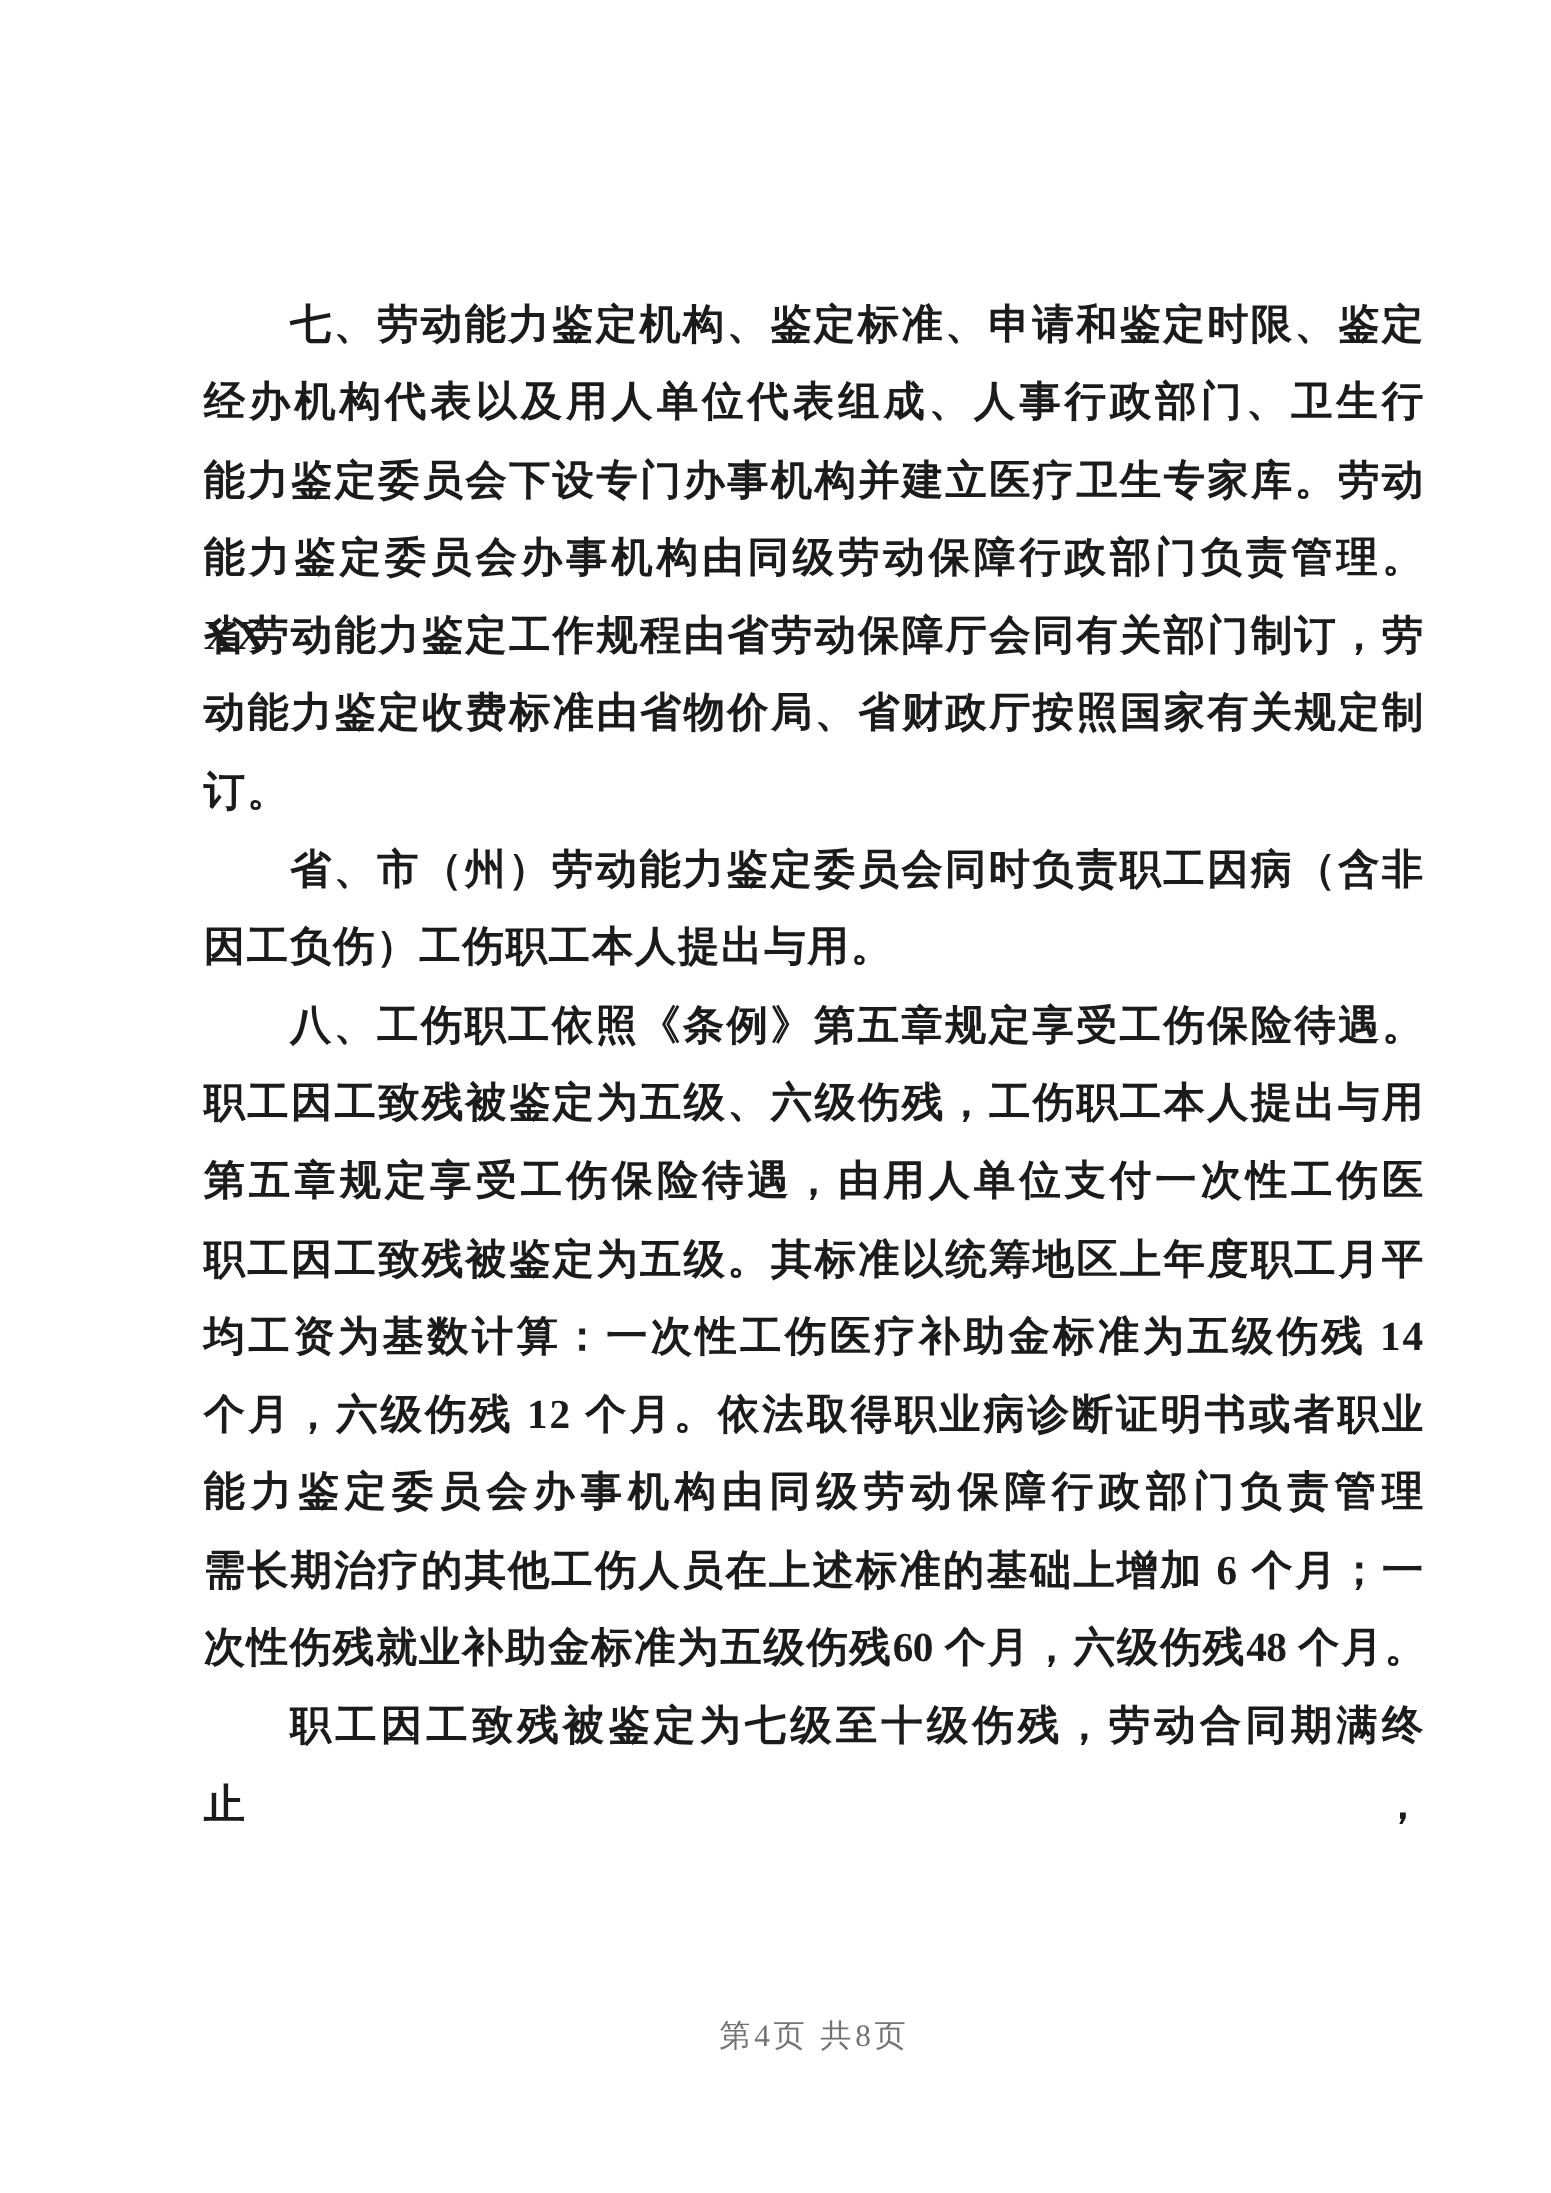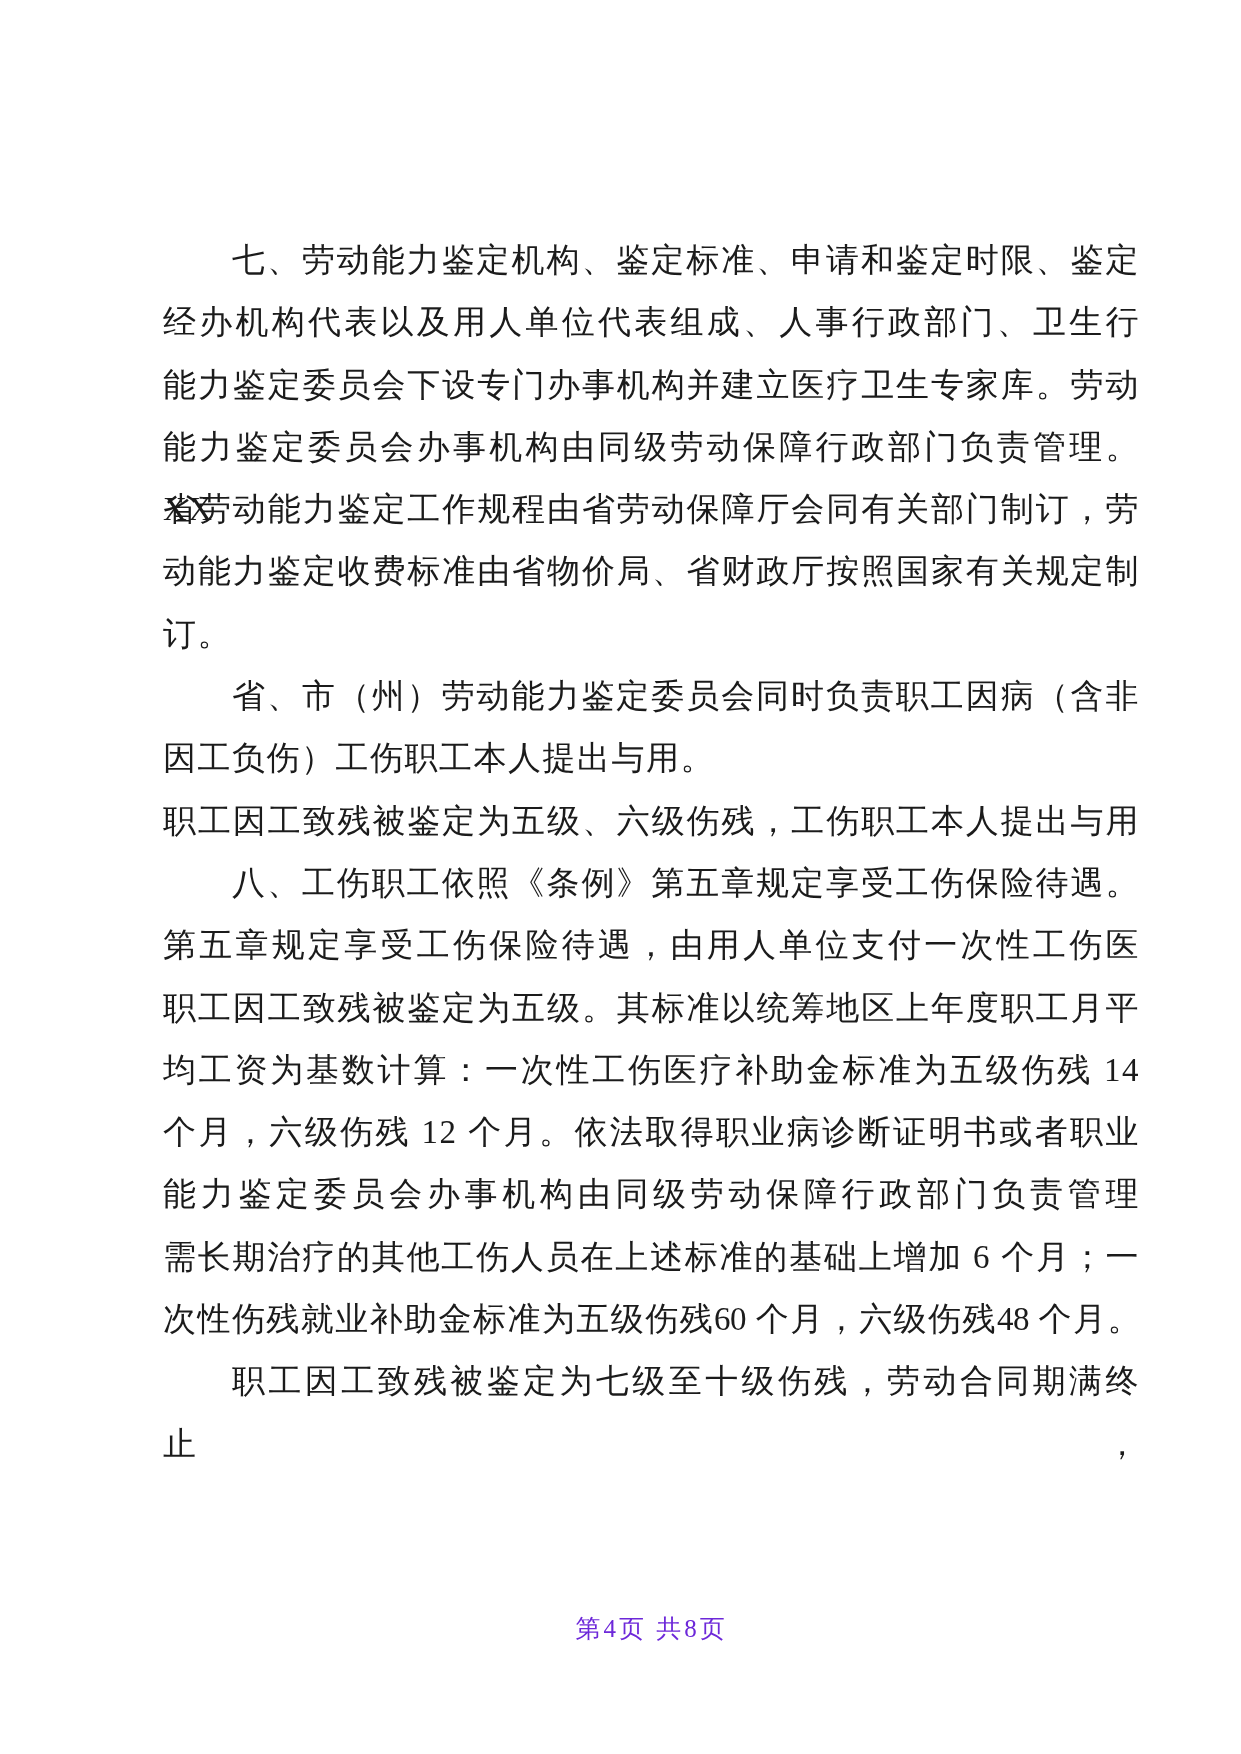--- a/index.html
+++ b/index.html
@@ -21,58 +21,58 @@
     top: 229px;
     width: 977px;
   }
   .line {
     font-size: 33px;
     line-height: 62.3px;
     height: 62.3px;
     letter-spacing: 1.5px;
     text-align: justify;
     text-align-last: justify;
-    font-weight: 400;
+    font-weight: 700;
   }
   .line.indent {
     text-indent: 69px;
   }
   .line.no-stretch {
     text-align-last: left;
   }
   .line.tight {
     letter-spacing: -0.5px;
   }
   .page-footer {
     position: absolute;
     left: 163px;
     top: 1612px;
     width: 977px;
     text-align: center;
     font-size: 25px;
     letter-spacing: 3px;
-    color: #6d28d9;
+    color: #737373;
   }
 </style>
 </head>
 <body>
 
 <main>
   <div class="doc-body">
       <div class="line indent">七、劳动能力鉴定机构、鉴定标准、申请和鉴定时限、鉴定</div>
       <div class="line">经办机构代表以及用人单位代表组成、人事行政部门、卫生行</div>
       <div class="line">能力鉴定委员会下设专门办事机构并建立医疗卫生专家库。劳动</div>
       <div class="line">能力鉴定委员会办事机构由同级劳动保障行政部门负责管理。XX</div>
       <div class="line">省劳动能力鉴定工作规程由省劳动保障厅会同有关部门制订，劳</div>
       <div class="line">动能力鉴定收费标准由省物价局、省财政厅按照国家有关规定制</div>
       <div class="line no-stretch">订。</div>
       <div class="line indent">省、市（州）劳动能力鉴定委员会同时负责职工因病（含非</div>
       <div class="line no-stretch">因工负伤）工伤职工本人提出与用。</div>
+      <div class="line indent">八、工伤职工依照《条例》第五章规定享受工伤保险待遇。</div>
       <div class="line">职工因工致残被鉴定为五级、六级伤残，工伤职工本人提出与用</div>
-      <div class="line indent">八、工伤职工依照《条例》第五章规定享受工伤保险待遇。</div>
       <div class="line">第五章规定享受工伤保险待遇，由用人单位支付一次性工伤医</div>
       <div class="line">职工因工致残被鉴定为五级。其标准以统筹地区上年度职工月平</div>
       <div class="line">均工资为基数计算：一次性工伤医疗补助金标准为五级伤残 14</div>
       <div class="line">个月，六级伤残 12 个月。依法取得职业病诊断证明书或者职业</div>
       <div class="line">能力鉴定委员会办事机构由同级劳动保障行政部门负责管理</div>
       <div class="line">需长期治疗的其他工伤人员在上述标准的基础上增加 6 个月；一</div>
       <div class="line tight">次性伤残就业补助金标准为五级伤残60 个月，六级伤残48 个月。</div>
       <div class="line indent">职工因工致残被鉴定为七级至十级伤残，劳动合同期满终止，</div>
     </div>
   <footer class="page-footer">

